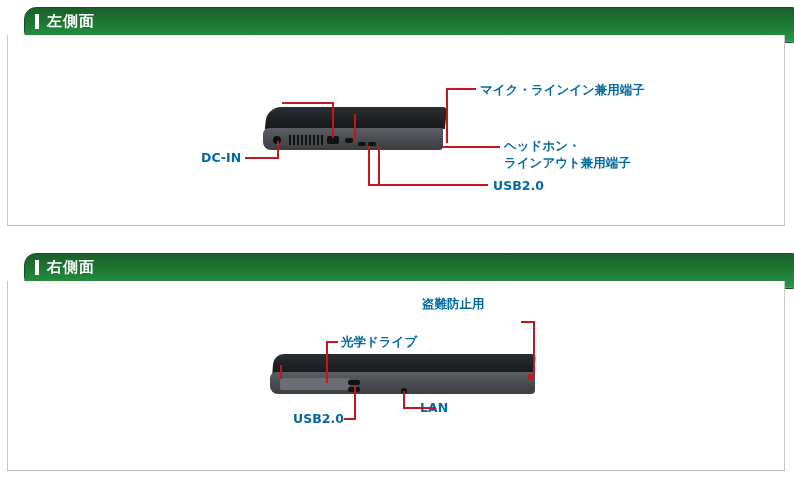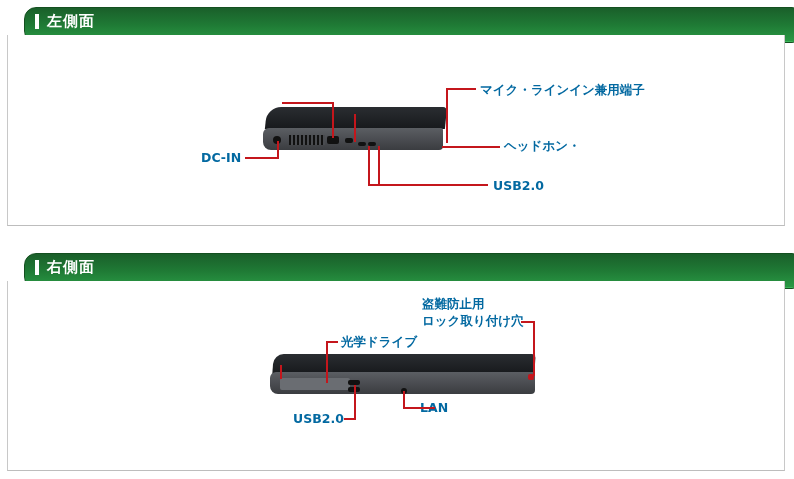--- a/index.html
+++ b/index.html
@@ -63,20 +63,21 @@
   <div class="ln" style="left:269px; top:106px; width:2px; height:18px;"></div>
 
   <div class="ln" style="left:346px; top:79px; width:2px; height:28px;"></div>
 
   <div class="label" style="left:472px; top:46px;">マイク・ラインイン兼用端子</div>
   <div class="ln" style="left:438px; top:53px; width:30px; height:2px;"></div>
   <div class="ln" style="left:438px; top:53px; width:2px; height:55px;"></div>
 
   <div class="label" style="left:496px; top:102px;">
     <div>ヘッドホン・</div>
+    <div>ラインアウト兼用端子</div>
   </div>
   <div class="ln" style="left:434px; top:111px; width:58px; height:2px;"></div>
 
   <div class="label" style="left:485px; top:142px;">USB2.0</div>
   <div class="ln" style="left:360px; top:149px; width:120px; height:2px;"></div>
   <div class="ln" style="left:360px; top:111px; width:2px; height:40px;"></div>
   <div class="ln" style="left:370px; top:111px; width:2px; height:40px;"></div>
 </div>
 
 <div class="section-header" style="top:253px;">
@@ -90,21 +91,20 @@
     <div class="lap-base" style="left:262px; top:91px; width:265px; height:22px; border-radius:6px 2px 4px 8px;"></div>
     <div style="position:absolute; left:272px; top:97px; width:70px; height:12px; background:#6a6d72; border-radius:2px;"></div>
     <div class="port" style="left:340px; top:99px; width:12px; height:5px;"></div>
     <div class="port" style="left:340px; top:106px; width:12px; height:5px;"></div>
     <div class="port" style="left:393px; top:107px; width:6px; height:6px; border-radius:50%;"></div>
     <div class="port" style="left:520px; top:93px; width:6px; height:6px; background:#c4161c;"></div>
   </div>
 
   <div class="label" style="left:414px; top:14px;">
     <div>盗難防止用</div>
-    <div>ロック取り付け穴</div>
   </div>
   <div class="ln" style="left:513px; top:40px; width:14px; height:2px;"></div>
   <div class="ln" style="left:525px; top:40px; width:2px; height:55px;"></div>
 
   <div class="label" style="left:333px; top:52px;">光学ドライブ</div>
   <div class="ln" style="left:318px; top:60px; width:12px; height:2px;"></div>
   <div class="ln" style="left:318px; top:60px; width:2px; height:42px;"></div>
 
   <div class="ln" style="left:272px; top:84px; width:2px; height:14px;"></div>
 

